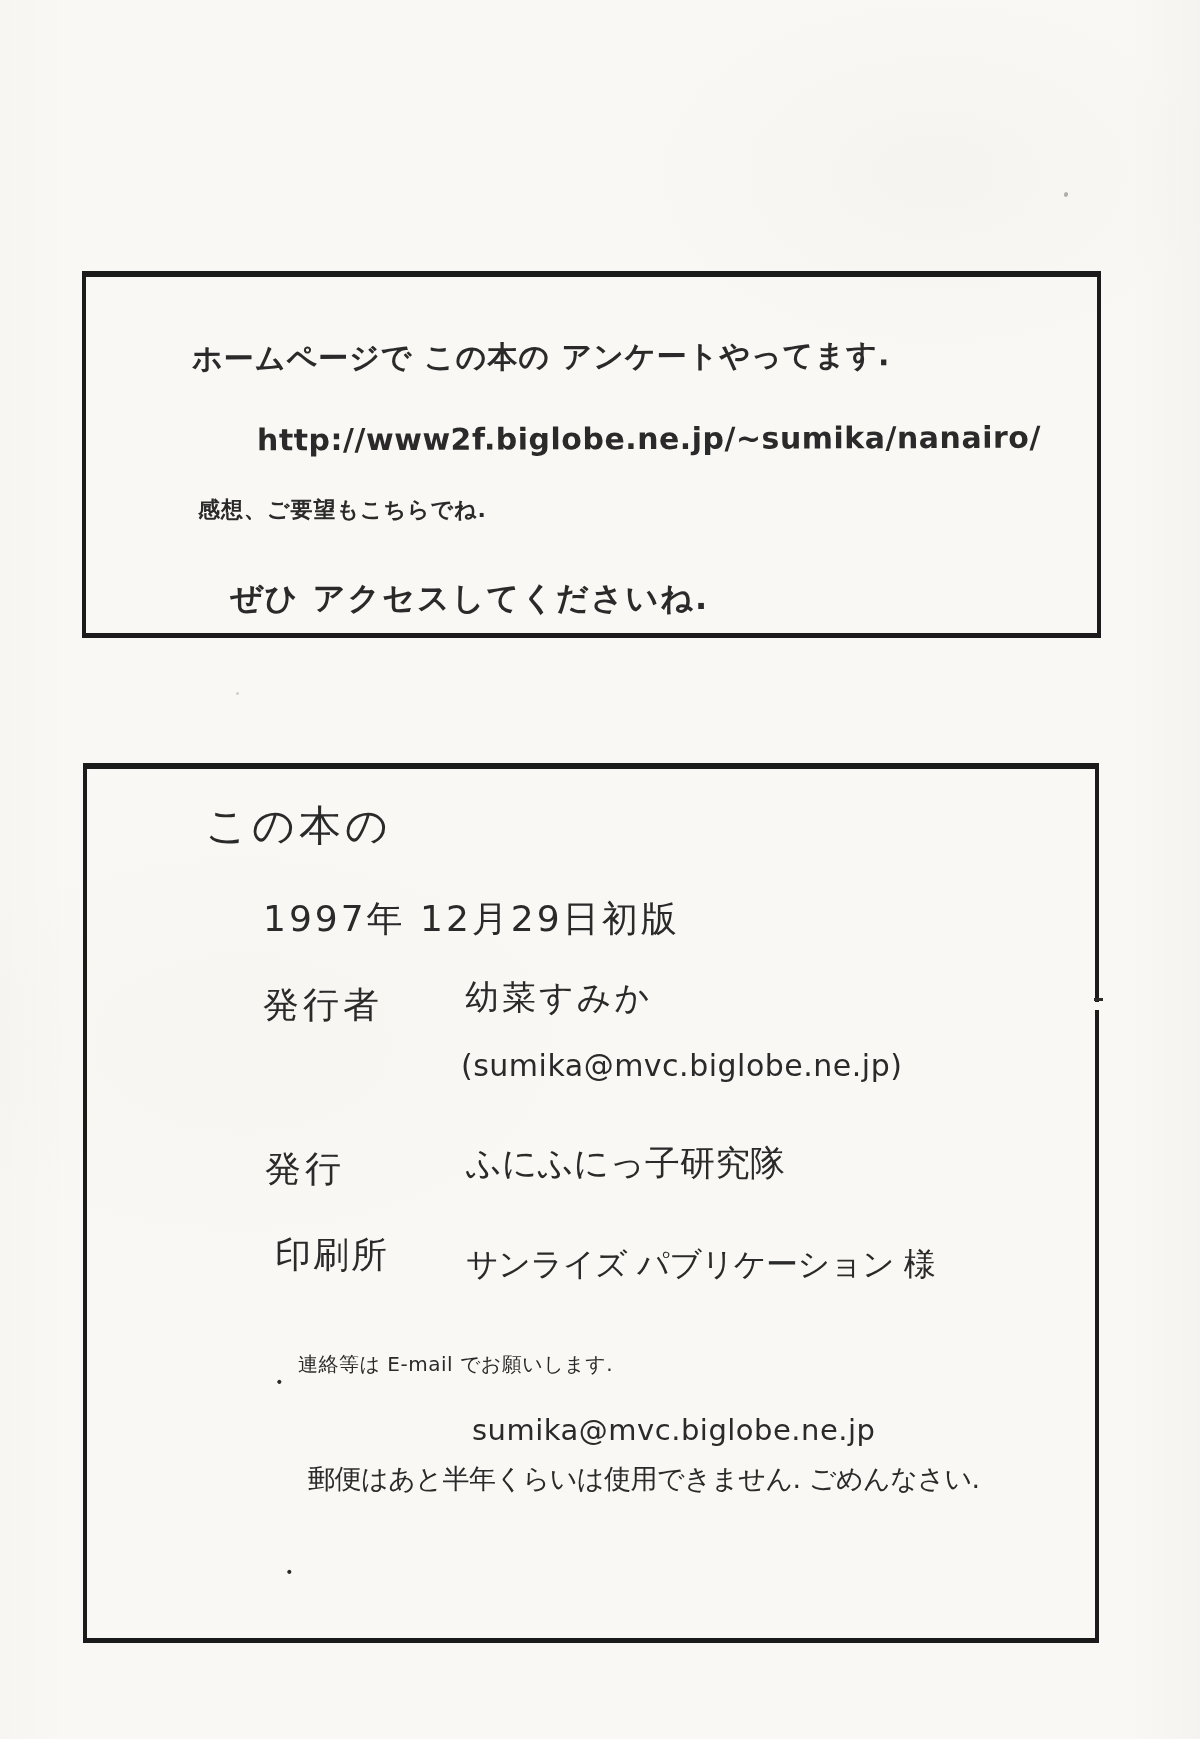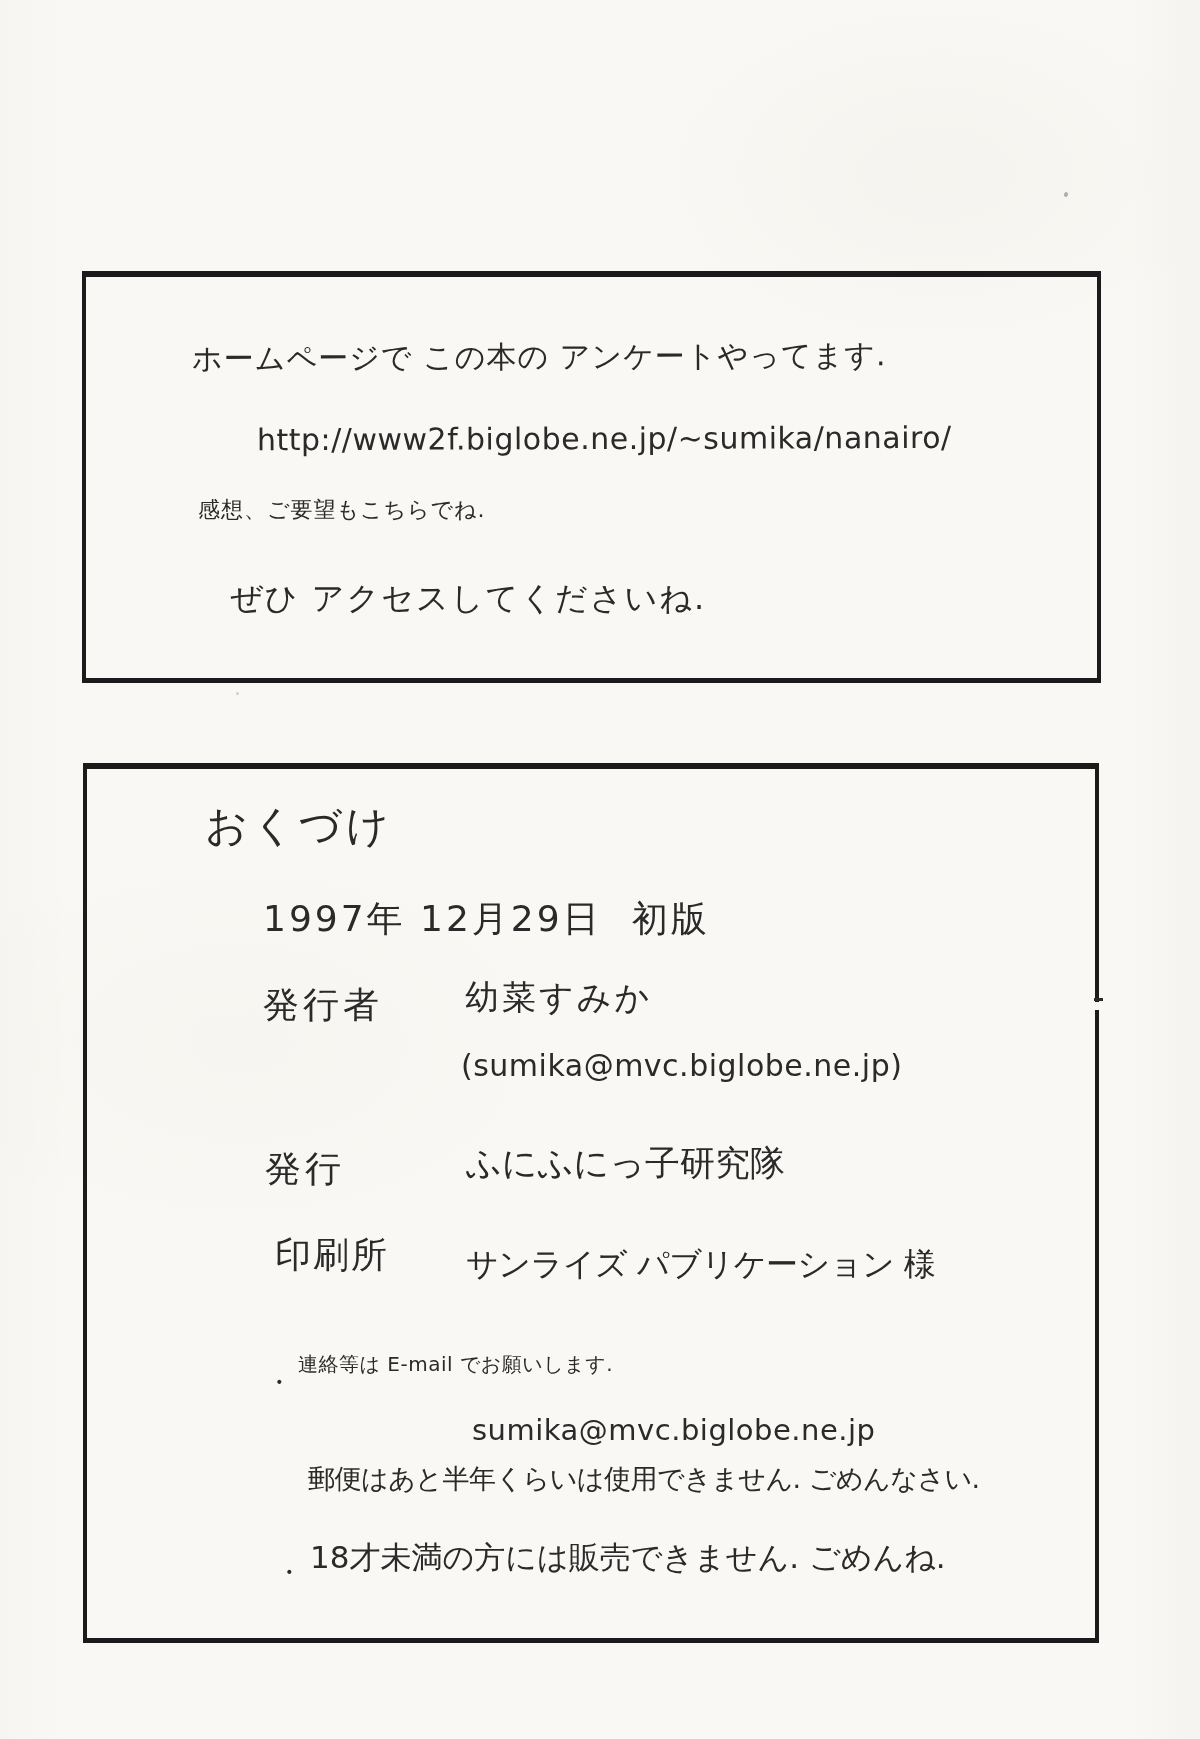--- a/index.html
+++ b/index.html
@@ -19,37 +19,37 @@
       #f9f8f4;
   }
   .box{
     position:absolute;
     box-sizing:border-box;
     border:4px solid #1b1b1b;
     border-top-width:6px;
     border-bottom-width:5px;
     background:transparent;
   }
-  .website-box{ left:82px; top:271px; width:1019px; height:412px; }
+  .website-box{ left:82px; top:271px; width:1019px; height:367px;font-weight:bold; }
   .colophon-box{ left:83px; top:763px; width:1016px; height:880px; }
   .hw{
     position:absolute;
     white-space:nowrap;
     color:#2a2a2a;
     line-height:1.25;
   }
   
   .wb-announce{ left:106px; top:61px;  font-size:30px; letter-spacing:1px; transform:rotate(-0.3deg); }
   .wb-url     { left:171px; top:143px; font-size:30px; letter-spacing:0.5px; transform:rotate(-0.2deg); }
   .wb-feedback{ left:112px; top:219px; font-size:22px; letter-spacing:1px; }
   .wb-invite  { left:112px; top:301px; font-size:32px; letter-spacing:2px;margin-left:32px; }
   
   .cb-title   { left:118px; top:31px;  font-size:42px; letter-spacing:4px; }
   .cb-date    { left:176px; top:127px; font-size:36px; letter-spacing:3px; }
-  .cb-date .edition{ margin-left:30px; }
+  .cb-date .edition{ }
   .cb-publabel  { left:176px; top:213px; font-size:36px; letter-spacing:4px; }
   .cb-pubname   { left:378px; top:207px; font-size:34px; letter-spacing:3px; }
   .cb-pubemail  { left:374px; top:278px; font-size:30px; letter-spacing:0.5px; }
   .cb-circlabel { left:178px; top:377px; font-size:36px; letter-spacing:4px; }
   .cb-circname  { left:379px; top:373px; font-size:35px; letter-spacing:0px; }
   .cb-prtlabel  { left:188px; top:463px; font-size:36px; letter-spacing:2px; }
   .cb-prtname   { left:379px; top:461px; font-size:32px; letter-spacing:-0.5px;margin-top:14px; }
   .cb-n1bullet  { left:179px; top:597px; font-size:26px; }
   .cb-n1text    { left:211px; top:583px; font-size:20px; letter-spacing:0.5px; }
   .cb-n1email   { left:385px; top:643px; font-size:29px; letter-spacing:0.5px; }
@@ -75,21 +75,21 @@
 <div class="page">
 
   <div class="box website-box">
     <div class="hw wb-announce">ホームページで この本の アンケートやってます.</div>
     <div class="hw wb-url">http://www2f.biglobe.ne.jp/~sumika/nanairo/</div>
     <div class="hw wb-feedback">感想、ご要望もこちらでね.</div>
     <div class="hw wb-invite">ぜひ アクセスしてくださいね.</div>
   </div>
 
   <div class="box colophon-box">
-    <div class="hw cb-title">おくづけ</div>
+    <div class="hw cb-title">この本の</div>
 
     <div class="hw cb-date">
       <span>1997年 12月29日</span><span class="edition">初版</span>
     </div>
 
     <div class="hw cb-publabel">発行者</div>
     <div class="hw cb-pubname">幼菜すみか</div>
     <div class="hw cb-pubemail">(sumika@mvc.biglobe.ne.jp)</div>
 
     <div class="hw cb-circlabel">発行</div>
@@ -97,21 +97,20 @@
 
     <div class="hw cb-prtlabel">印刷所</div>
     <div class="hw cb-prtname">サンライズ パブリケーション 様</div>
 
     <div class="hw cb-n1bullet">・</div>
     <div class="hw cb-n1text">連絡等は E-mail でお願いします.</div>
     <div class="hw cb-n1email">sumika@mvc.biglobe.ne.jp</div>
     <div class="hw cb-n1postal">郵便はあと半年くらいは使用できません. ごめんなさい.</div>
 
     <div class="hw cb-n2bullet">・</div>
-    <div class="hw cb-n2text">18才未満の方には販売できません. ごめんね.</div>
 
     <div class="border-gap"></div>
     <div class="border-nub"></div>
   </div>
 
   <div class="speck speck-1"></div>
   <div class="speck speck-2"></div>
 
 </div>
 

